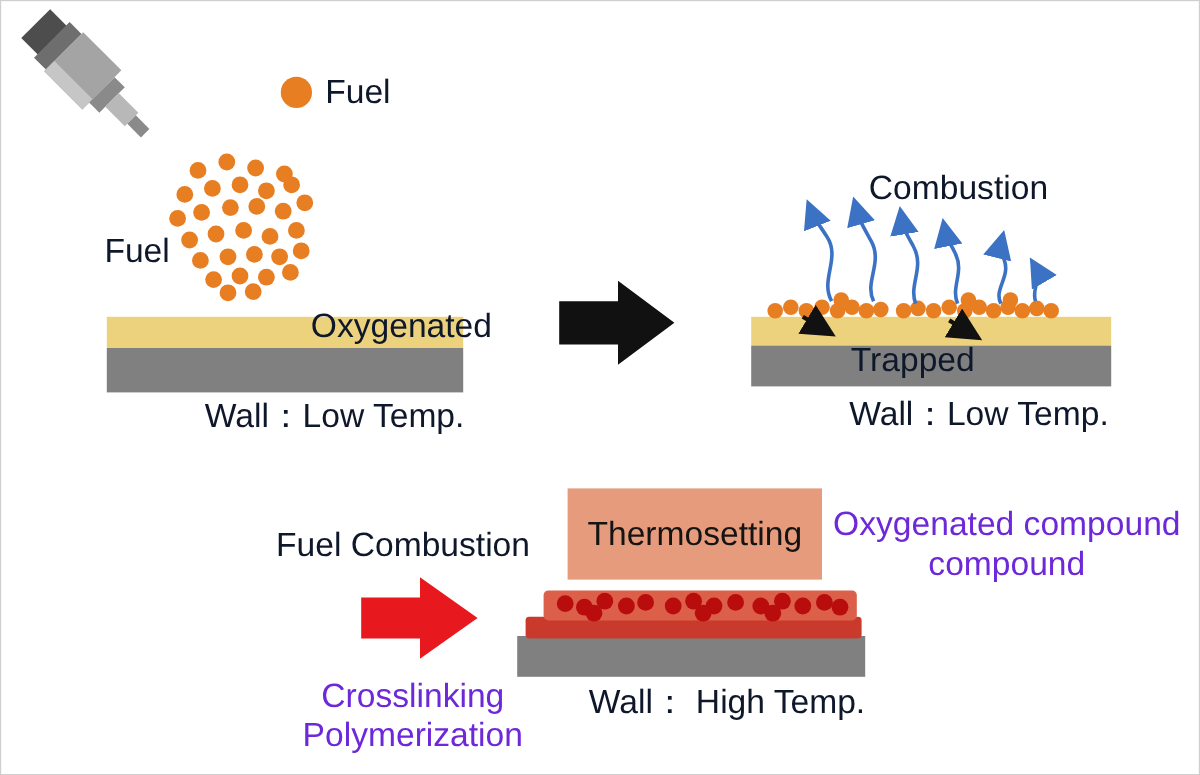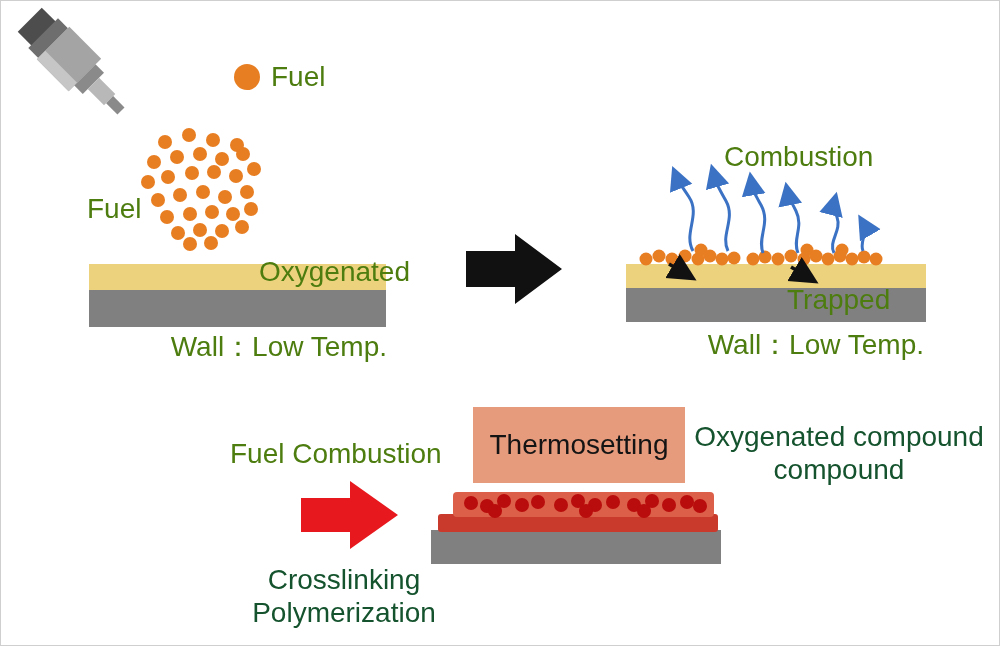--- a/index.html
+++ b/index.html
@@ -5,24 +5,24 @@
   html,body { margin:0; padding:0; background:#ffffff; }
   .canvas {
     position:relative; width:1000px; height:646px;
     background:#ffffff; overflow:hidden;
     border:1px solid #cfcfcf; box-sizing:border-box;
     font-family:"Liberation Sans", sans-serif; color:#1a1a1a;
   }
   .gfx { position:absolute; left:0; top:0; }
   .label {
     position:absolute; font-size:28px; line-height:32px;
-    white-space:nowrap; color:#4d7c0f;
+    white-space:nowrap; color:#0f172a;
   }
   .label.center { white-space:normal; text-align:right; }
-  .two-line { position:absolute; text-align:center; font-size:28px; line-height:33px; color:#14532d; }
+  .two-line { position:absolute; text-align:center; font-size:28px; line-height:33px; color:#6d28d9; }
   .deposit-box {
     position:absolute; left:472px; top:406px; width:212px; height:76px;
     background:#E79B7D; display:flex; flex-direction:row;
     align-items:center; justify-content:center;
     font-size:28px; line-height:34px; color:#141414; text-align:center;
   }
 </style>
 </head>
 <body>
 
@@ -167,34 +167,35 @@
 
   <div class="label" style="left:86px; top:192px;">Fuel</div>
 
   <div class="label" style="left:258px; top:255px;">Oxygenated</div>
 
   <div class="label center" style="left:88px; top:330px; width:298px;">Wall：Low Temp.</div>
 
 
   <div class="label" style="left:723px; top:140px;">Combustion</div>
 
-  <div class="label" style="left:786px; top:283px;text-align:center;">Trapped</div>
+  <div class="label" style="left:708px; top:283px;text-align:center;">Trapped</div>
 
   <div class="label center" style="left:628px; top:328px; width:295px;">Wall：Low Temp.</div>
 
   <div class="label" style="left:229px; top:437px;">Fuel Combustion</div>
 
   <div class="two-line" style="left:215px; top:562px; width:256px;">
     <div>Crosslinking</div>
     <div>Polymerization</div>
   </div>
 
   <div class="deposit-box">
     <div>Thermosetting</div>
   </div>
 
   <div class="two-line" style="left:688px; top:419px; width:300px;">
     <div>Oxygenated compound</div>
     <div>compound</div>
   </div>
 
+  <div class="label center" style="left:435px; top:568px; width:285px;">Wall： High Temp.</div>
 
 </div>
 
 </body></html>

